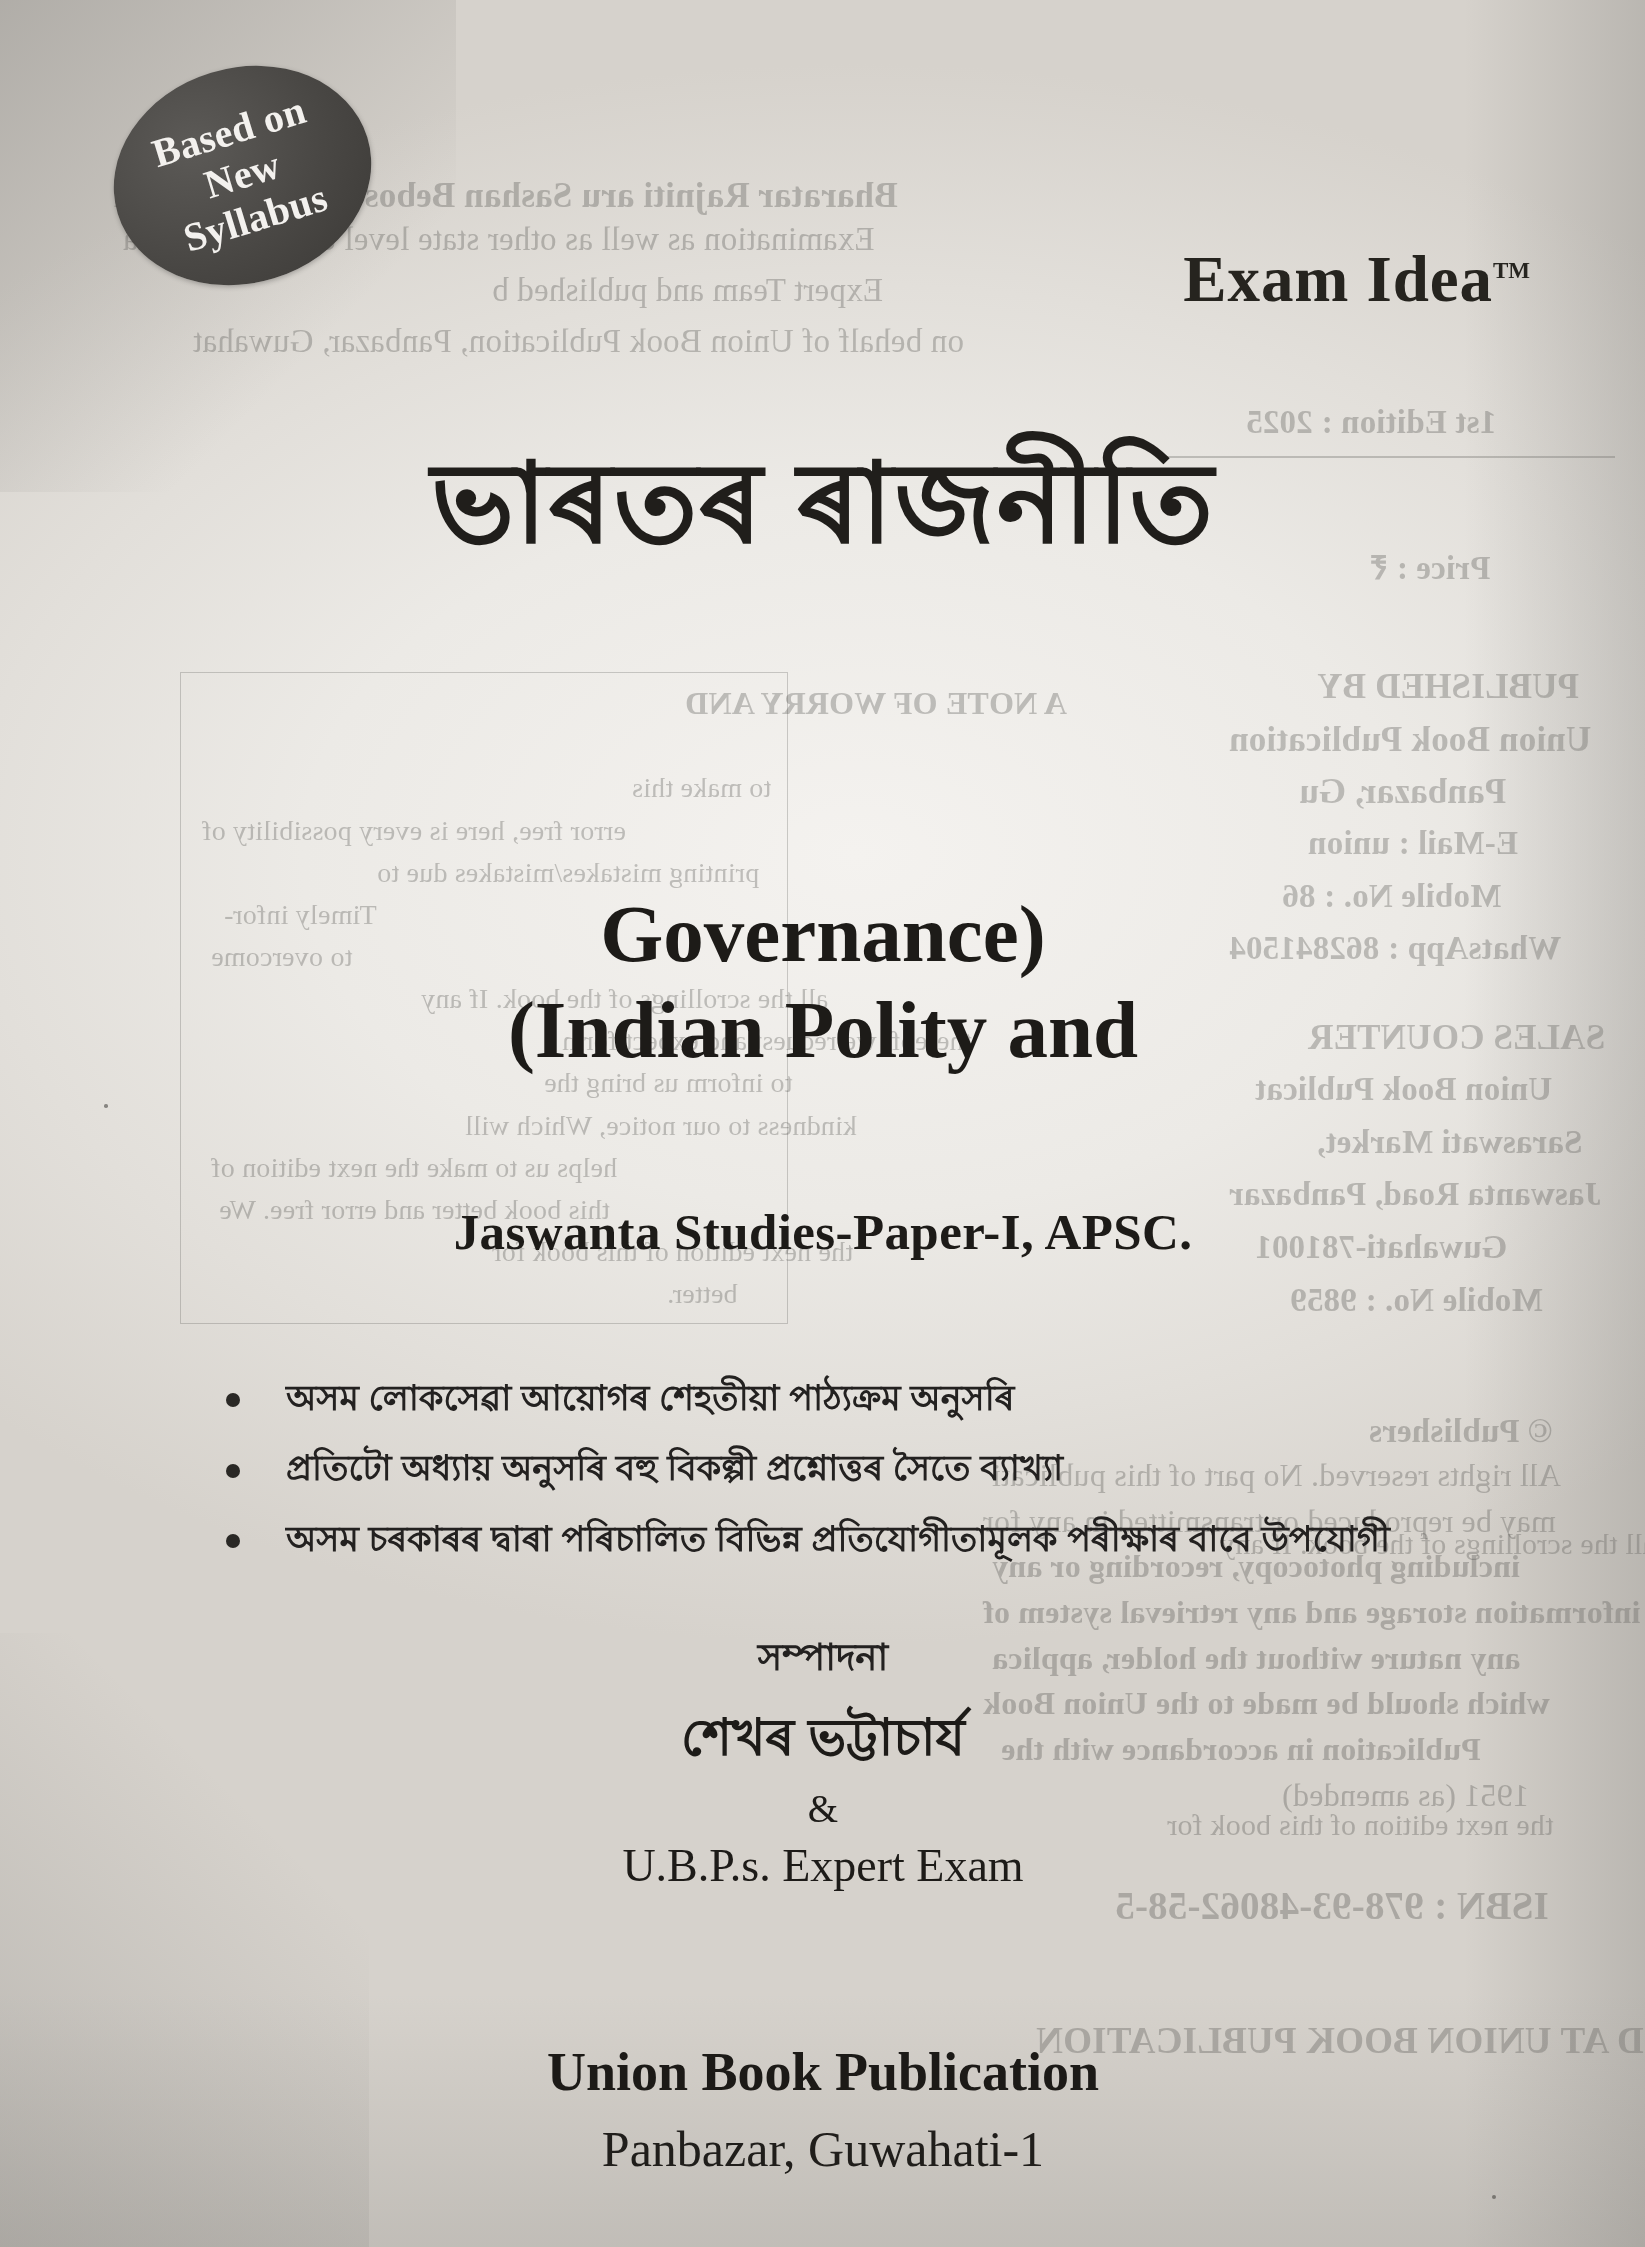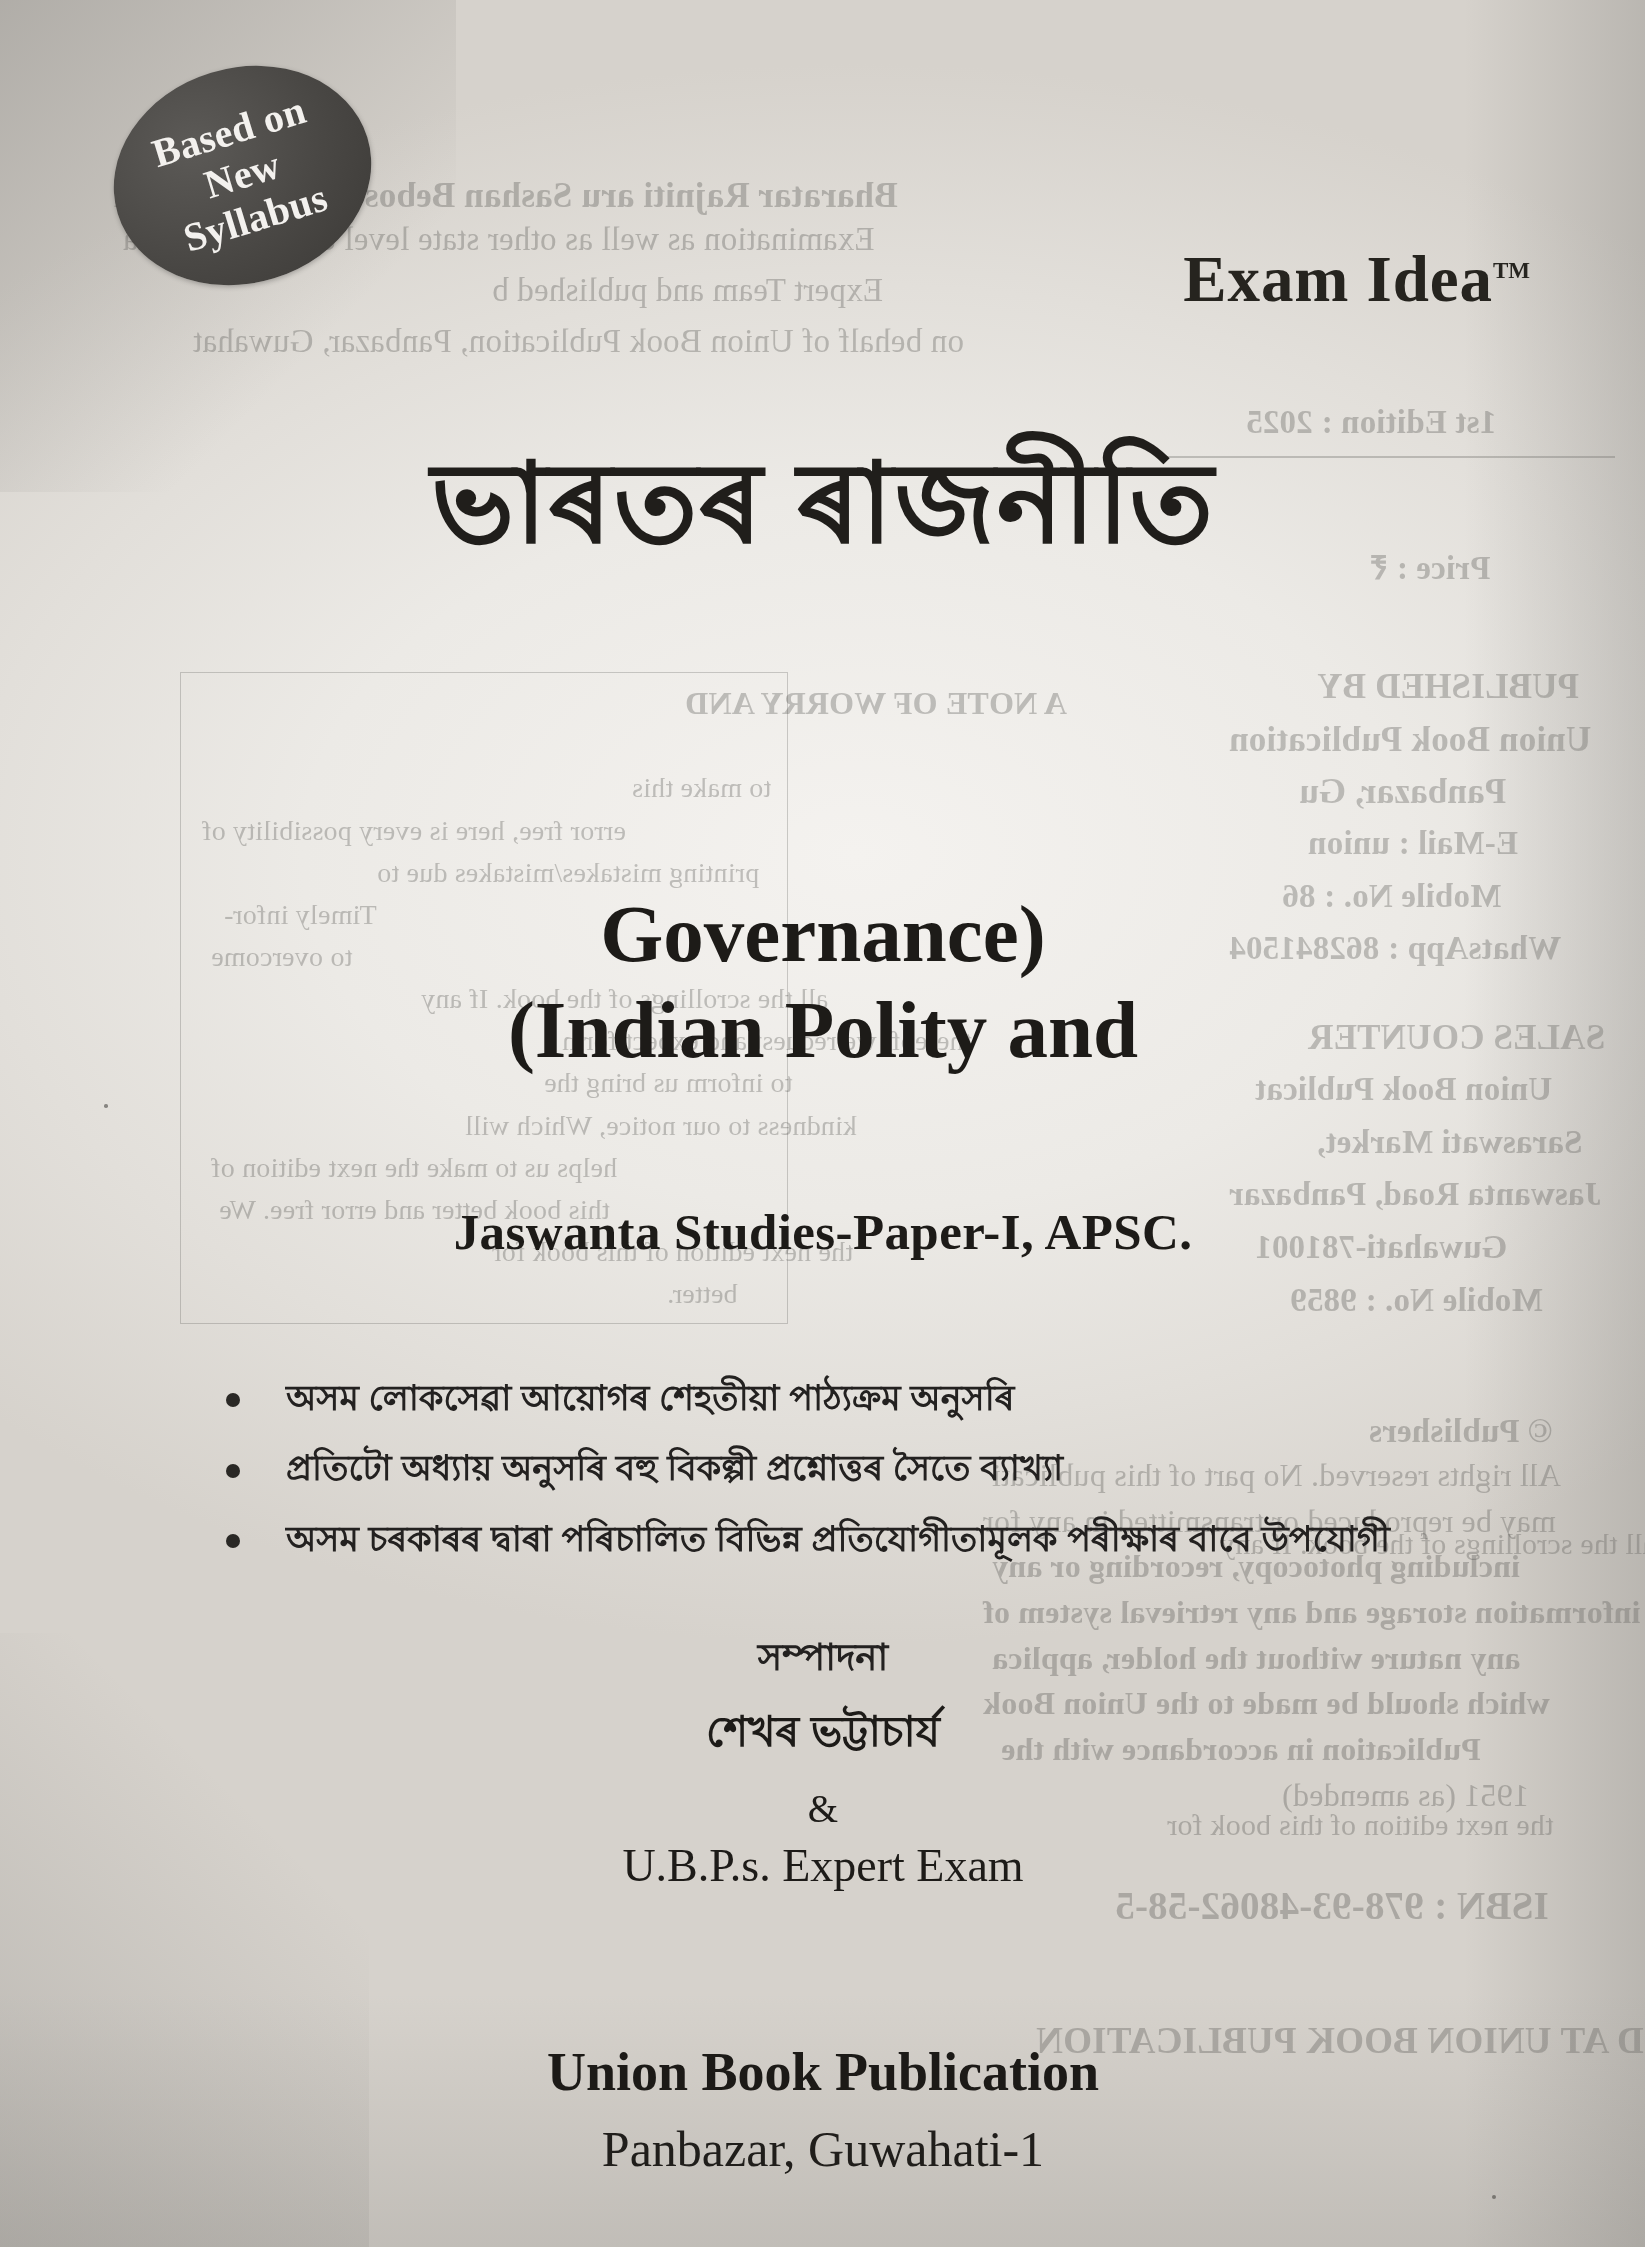--- a/index.html
+++ b/index.html
@@ -212,21 +212,21 @@
     font-size: 37px;
     color: #232120;
     font-weight: 600;
   }
   .editor-name {
     position: absolute;
     top: 1699px;
     left: 0; right: 0;
     text-align: center;
     font-family: "Liberation Sans", sans-serif;
-    font-size: 42px;
+    font-size: 51px;
     color: #1d1b18;
     font-weight: bold;
   }
   .amp {
     position: absolute;
     top: 1786px;
     left: 0; right: 0;
     text-align: center;
     font-family: "Liberation Serif", serif;
     font-size: 39px;

